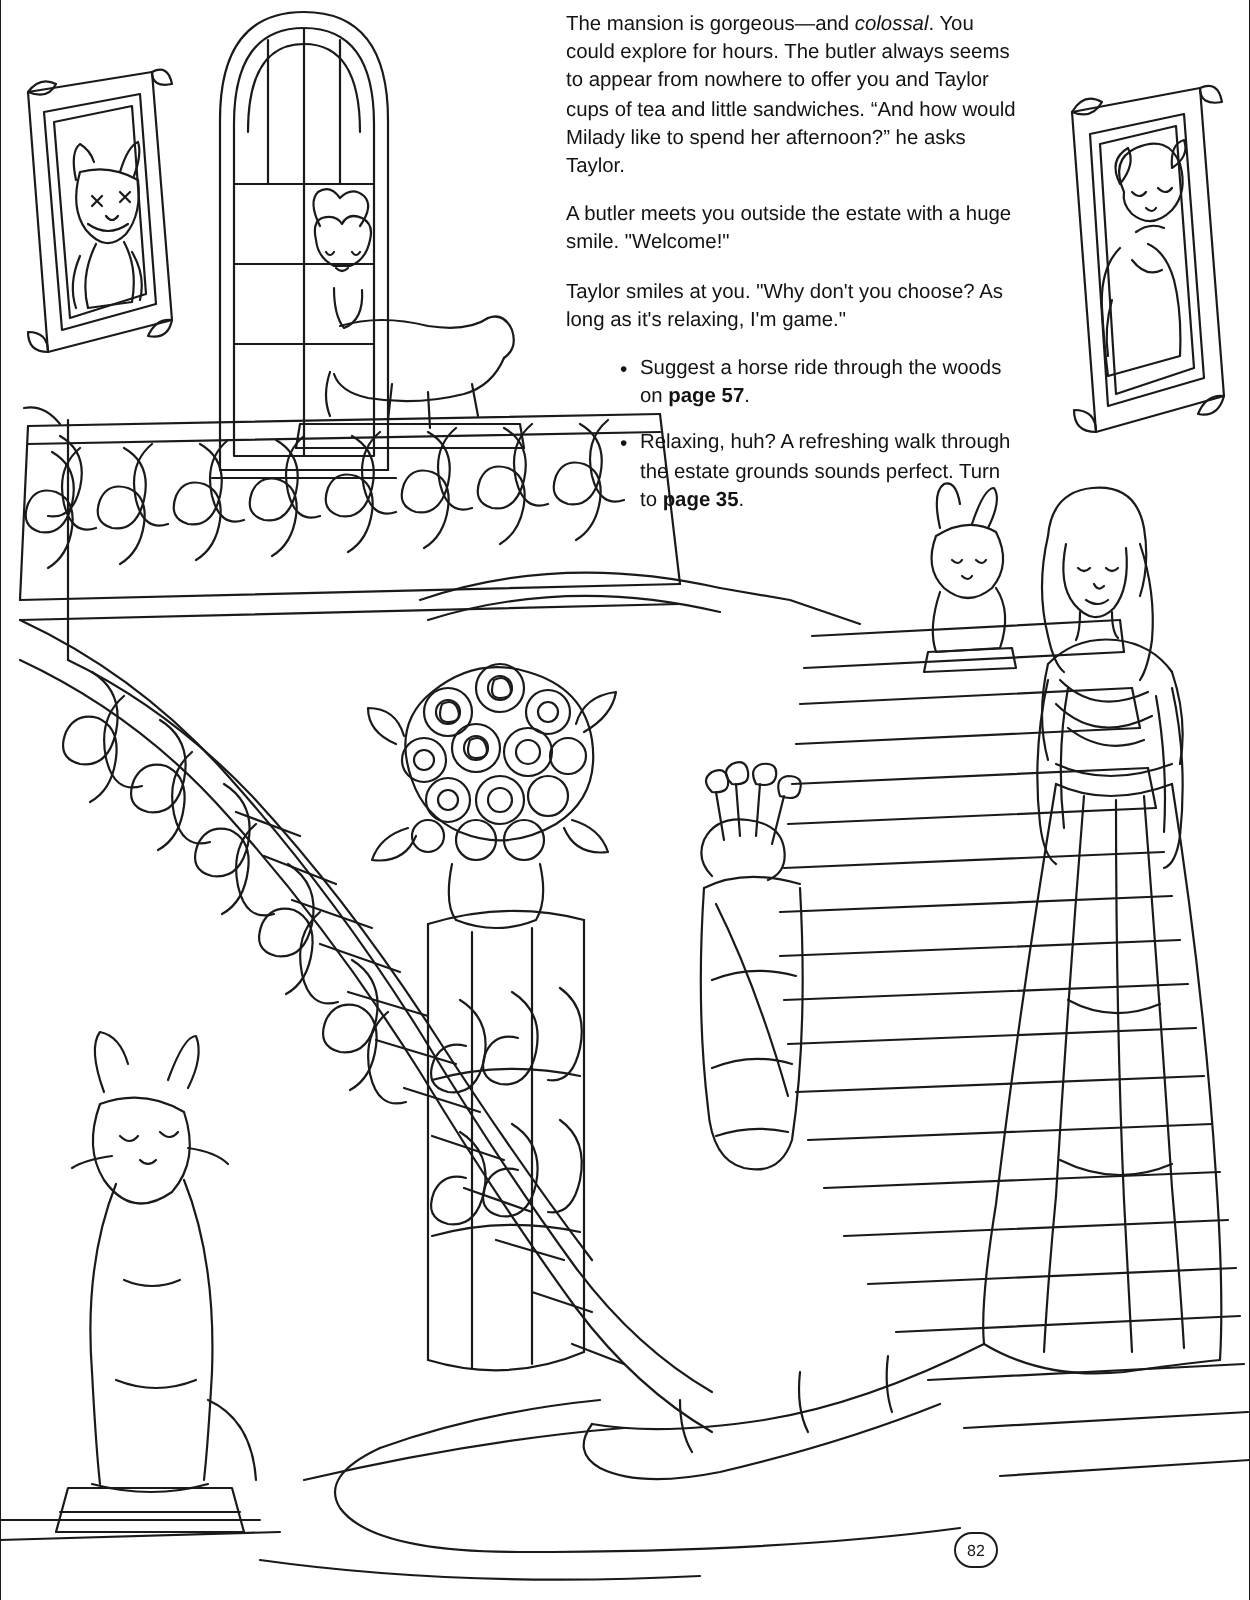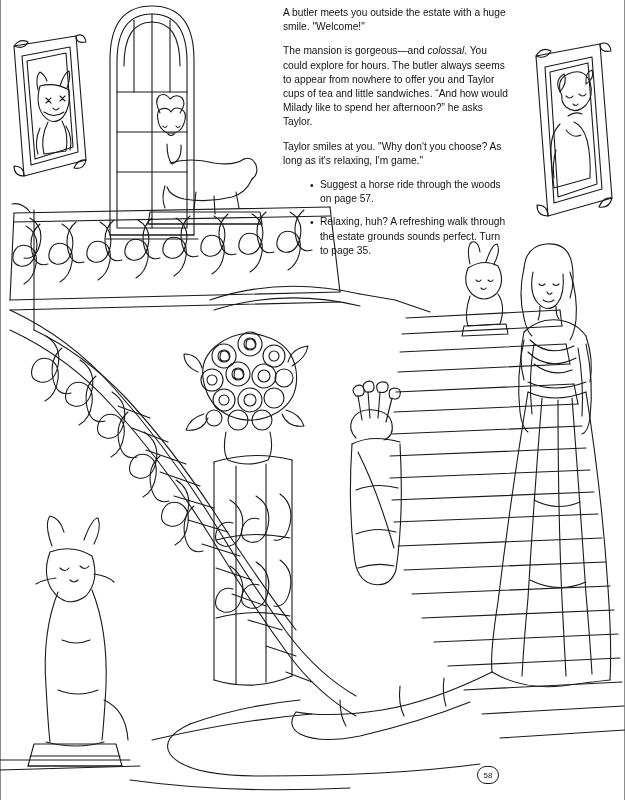--- a/index.html
+++ b/index.html
@@ -63,21 +63,21 @@
     line-height: 14.2px;
   }
   #story .choices li::before {
     content: "\2022";
     position: absolute;
     left: 0;
     top: 0;
     font-size: 10.5px;
   }
   .ital { font-style: italic; }
-  .bold { font-weight: normal; }
+  .bold { font-weight: bold; }
 
   
   #page-number {
     position: absolute;
     left: 477px;
     top: 766px;
     width: 20px;
     height: 16px;
     border-radius: 9px;
     border: 1.2px solid #1b1b1b;
@@ -443,27 +443,27 @@
 
       <g>
         <path d="M0 770 L140 766"></path>
         <path d="M130 780 q100 14 220 8"></path>
       </g>
 
     </svg>
   </div>
 
   <div id="story">
+    <p>The mansion is gorgeous—and <span class="ital">colossal</span>. You could explore for hours. The butler always seems to appear from nowhere to offer you and Taylor cups of tea and little sandwiches. “And how would Milady like to spend her afternoon?” he asks Taylor.</p>
+
     <p>A butler meets you outside the estate with a huge smile. "Welcome!"</p>
-
-    <p>The mansion is gorgeous—and <span class="ital">colossal</span>. You could explore for hours. The butler always seems to appear from nowhere to offer you and Taylor cups of tea and little sandwiches. “And how would Milady like to spend her afternoon?” he asks Taylor.</p>
 
     <p>Taylor smiles at you. "Why don't you choose? As long as it's relaxing, I'm game."</p>
 
     <ul class="choices">
       <li><span>Suggest a horse ride through the woods on </span><span class="bold">page 57</span><span>.</span></li>
       <li><span>Relaxing, huh? A refreshing walk through the estate grounds sounds perfect. Turn to </span><span class="bold">page 35</span><span>.</span></li>
     </ul>
   </div>
 
-  <div id="page-number">58</div>
+  <div id="page-number">82</div>
 
 </div>
 
 </body></html>

